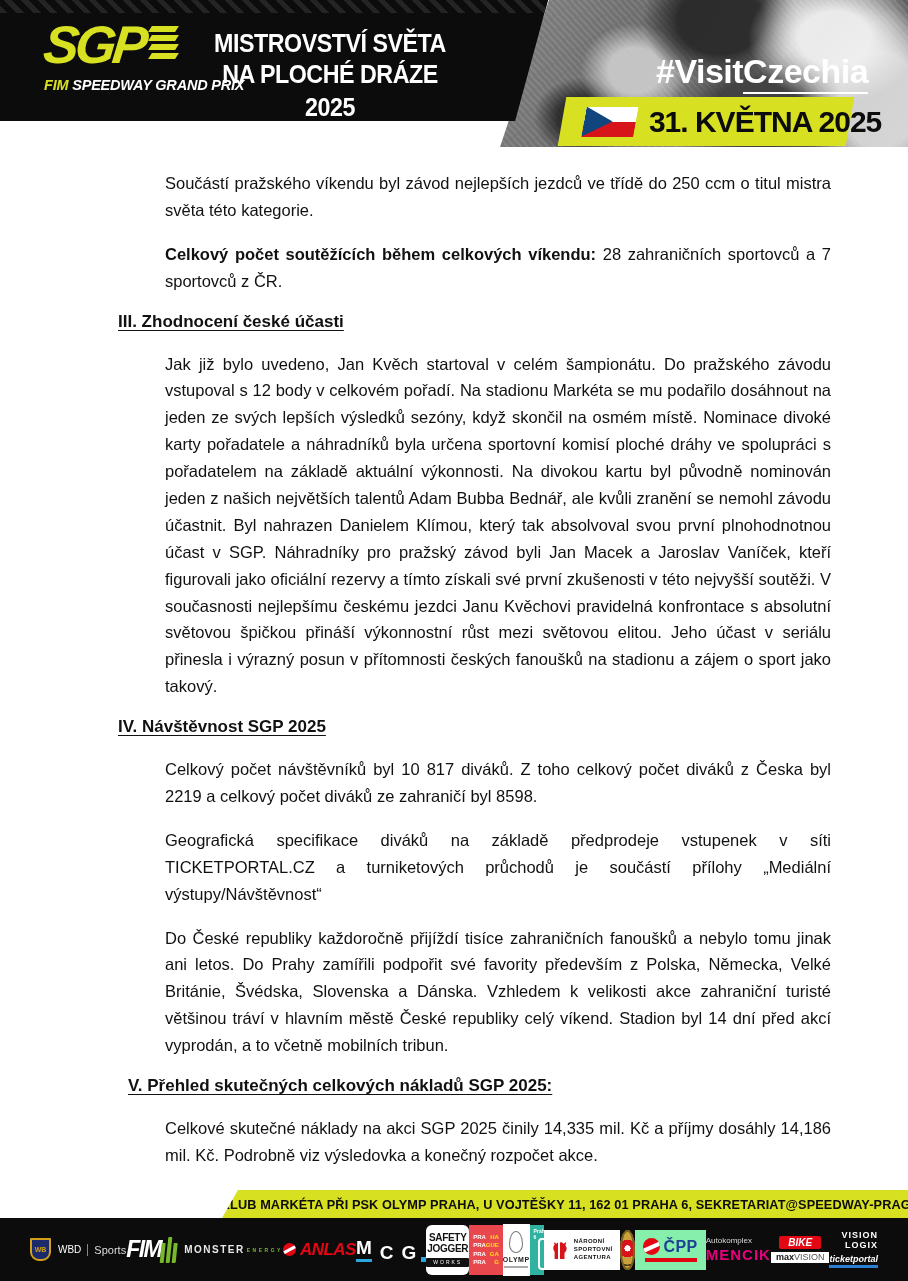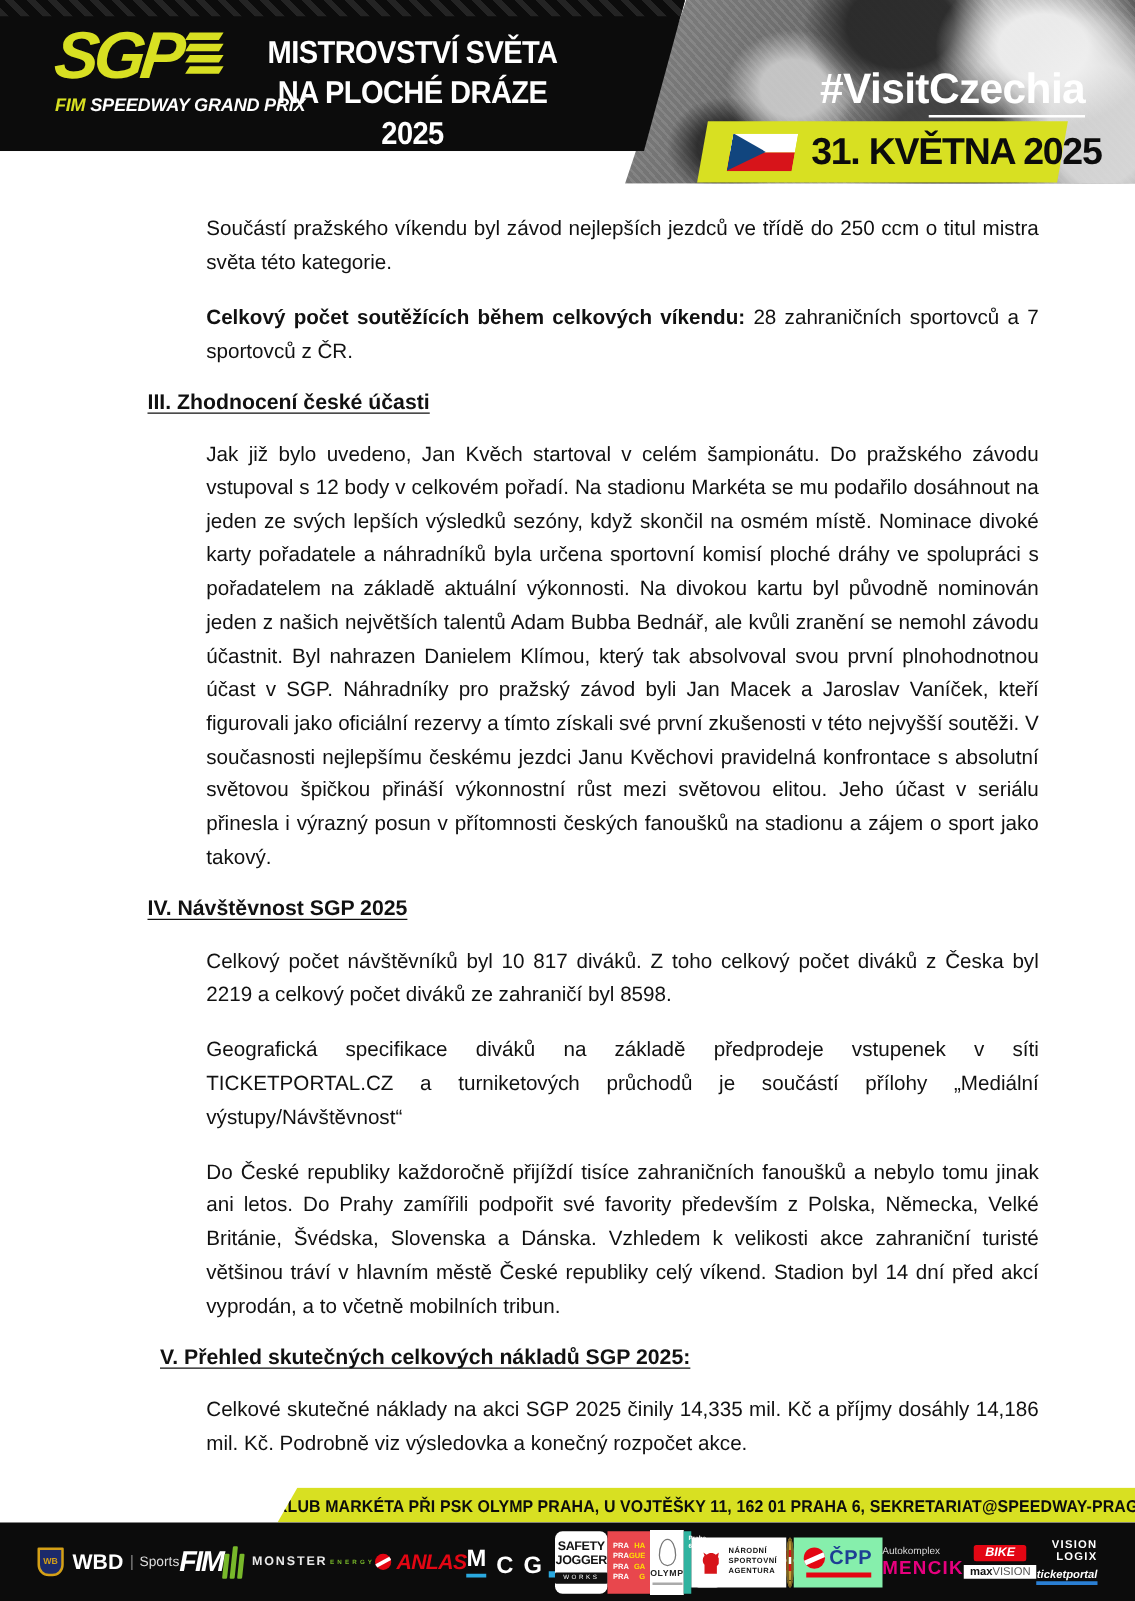--- a/index.html
+++ b/index.html
@@ -56,21 +56,21 @@
   
   .footer-banner{position:absolute;left:222px;right:0;bottom:63px;height:28px;background:#d8e022;
     clip-path:polygon(16px 0,100% 0,100% 100%,0 100%);display:flex;align-items:center;justify-content:center;}
   .footer-banner span{font-size:13px;font-weight:700;letter-spacing:0.1px;color:#0c0c0c;white-space:nowrap;transform:scale(.98,1.05);}
   .footer-bar{position:absolute;left:0;right:0;bottom:0;height:63px;background:#0c0c0c;
     display:flex;align-items:center;justify-content:space-between;padding:0 30px;box-sizing:border-box;}
   .logo{display:flex;align-items:center;gap:4px;flex:0 0 auto;}
   
   .wb-shield{width:17px;height:19px;background:#1b2a6b;border:2px solid #d4a017;border-radius:1px 1px 9px 9px;
     color:#d4a017;font-size:7px;font-weight:800;display:flex;align-items:center;justify-content:center;}
-  .wbd-name{color:#fff;font-size:17px;font-weight:700;margin-left:3px;}
+  .wbd-name{color:#fff;font-size:10px;font-weight:400;margin-left:3px;}
   .wbd-sep{width:1px;height:12px;background:#888;margin:0 2px;}
   .wbd-div{color:#ddd;font-size:11px;}
   
   .fim-text{color:#fff;font-style:italic;font-weight:900;font-size:23px;letter-spacing:-1.5px;}
   
   .claw{display:flex;align-items:flex-end;gap:2px;transform:skewX(-6deg);margin-right:3px;}
   .claw i{display:block;width:4px;background:#78b82a;border-radius:1px;}
   .claw i:nth-child(1){height:20px;}.claw i:nth-child(2){height:26px;}.claw i:nth-child(3){height:20px;}
   .mon-txt{display:flex;flex-direction:row;align-items:center;gap:2px;}
   .mon1{color:#e8e8e8;font-size:10px;font-weight:700;letter-spacing:1.5px;}

